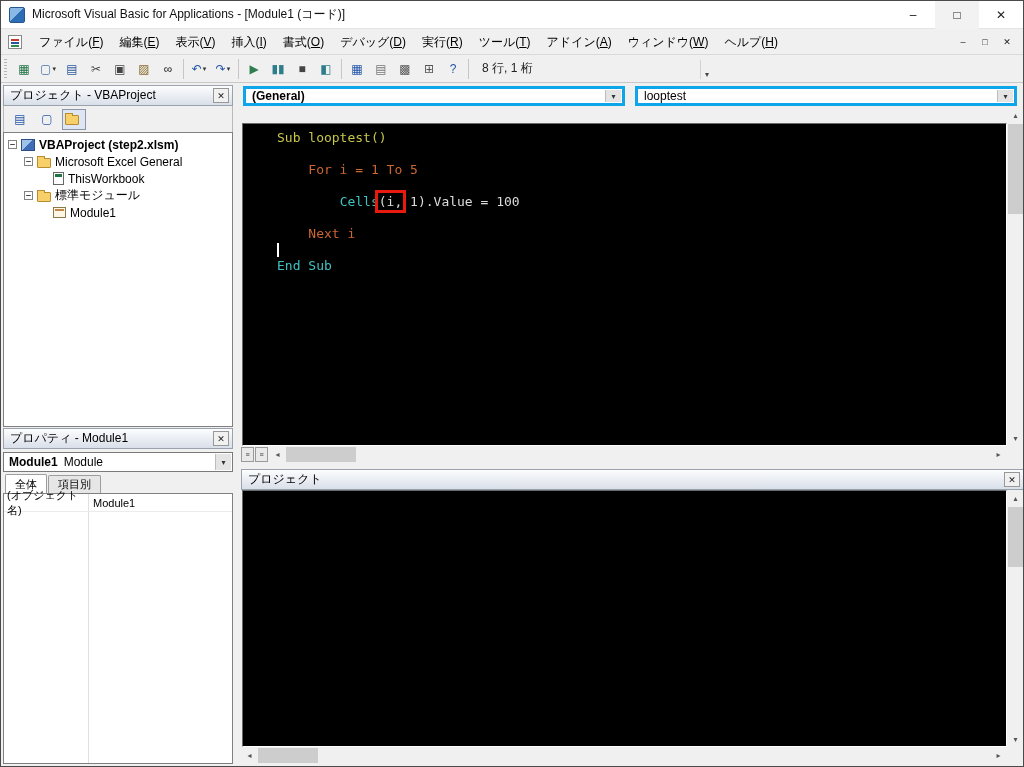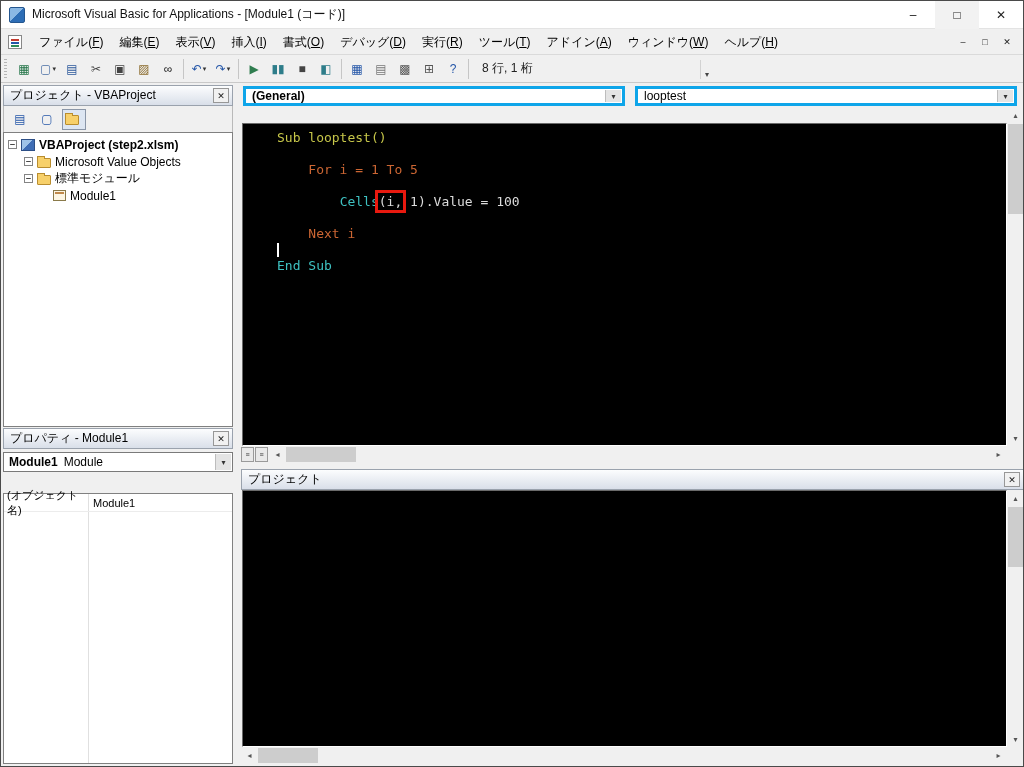--- a/index.html
+++ b/index.html
@@ -237,21 +237,26 @@
         </div>
       <div class="tree" id="project-tree">
           <div class="tree-row" style="padding-left: 4px;">
             <span class="expander">−</span>
             <span class="tree-icon project-icon"></span>
             <span class="tree-label b">VBAProject (step2.xlsm)</span>
           </div>
           <div class="tree-row" style="padding-left: 20px;">
             <span class="expander">−</span>
             <span class="tree-icon folder-icon"></span>
-            <span class="tree-label">Microsoft Value Objects</span>
+            <span class="tree-label">Microsoft Excel General</span>
+          </div>
+          <div class="tree-row" style="padding-left: 36px;">
+            <span class="expander-space"></span>
+            <span class="tree-icon workbook-icon"></span>
+            <span class="tree-label">ThisWorkbook</span>
           </div>
           <div class="tree-row" style="padding-left: 20px;">
             <span class="expander">−</span>
             <span class="tree-icon folder-icon"></span>
             <span class="tree-label">標準モジュール</span>
           </div>
           <div class="tree-row" style="padding-left: 36px;">
             <span class="expander-space"></span>
             <span class="tree-icon module-icon"></span>
             <span class="tree-label">Module1</span>
@@ -263,20 +268,24 @@
       <div class="panel-header">
         <span>プロパティ - Module1</span>
         <div class="panel-close">✕</div>
       </div>
       <div class="prop-combo">
         <span class="b">Module1</span>
         <span class="spacer"></span>
         <span>Module</span>
         <div class="combo-arrow">▾</div>
       </div>
+      <div class="prop-tabs" id="prop-tabs">
+          <div class="prop-tab active">全体</div>
+          <div class="prop-tab">項目別</div>
+        </div>
       <div class="prop-grid" id="prop-grid">
           <div class="prop-row">
             <div class="prop-name">(オブジェクト名)</div>
             <div class="prop-value">Module1</div>
           </div>
         </div>
     </div>
 
     <div class="code-window">
       <div class="combo-bar">

